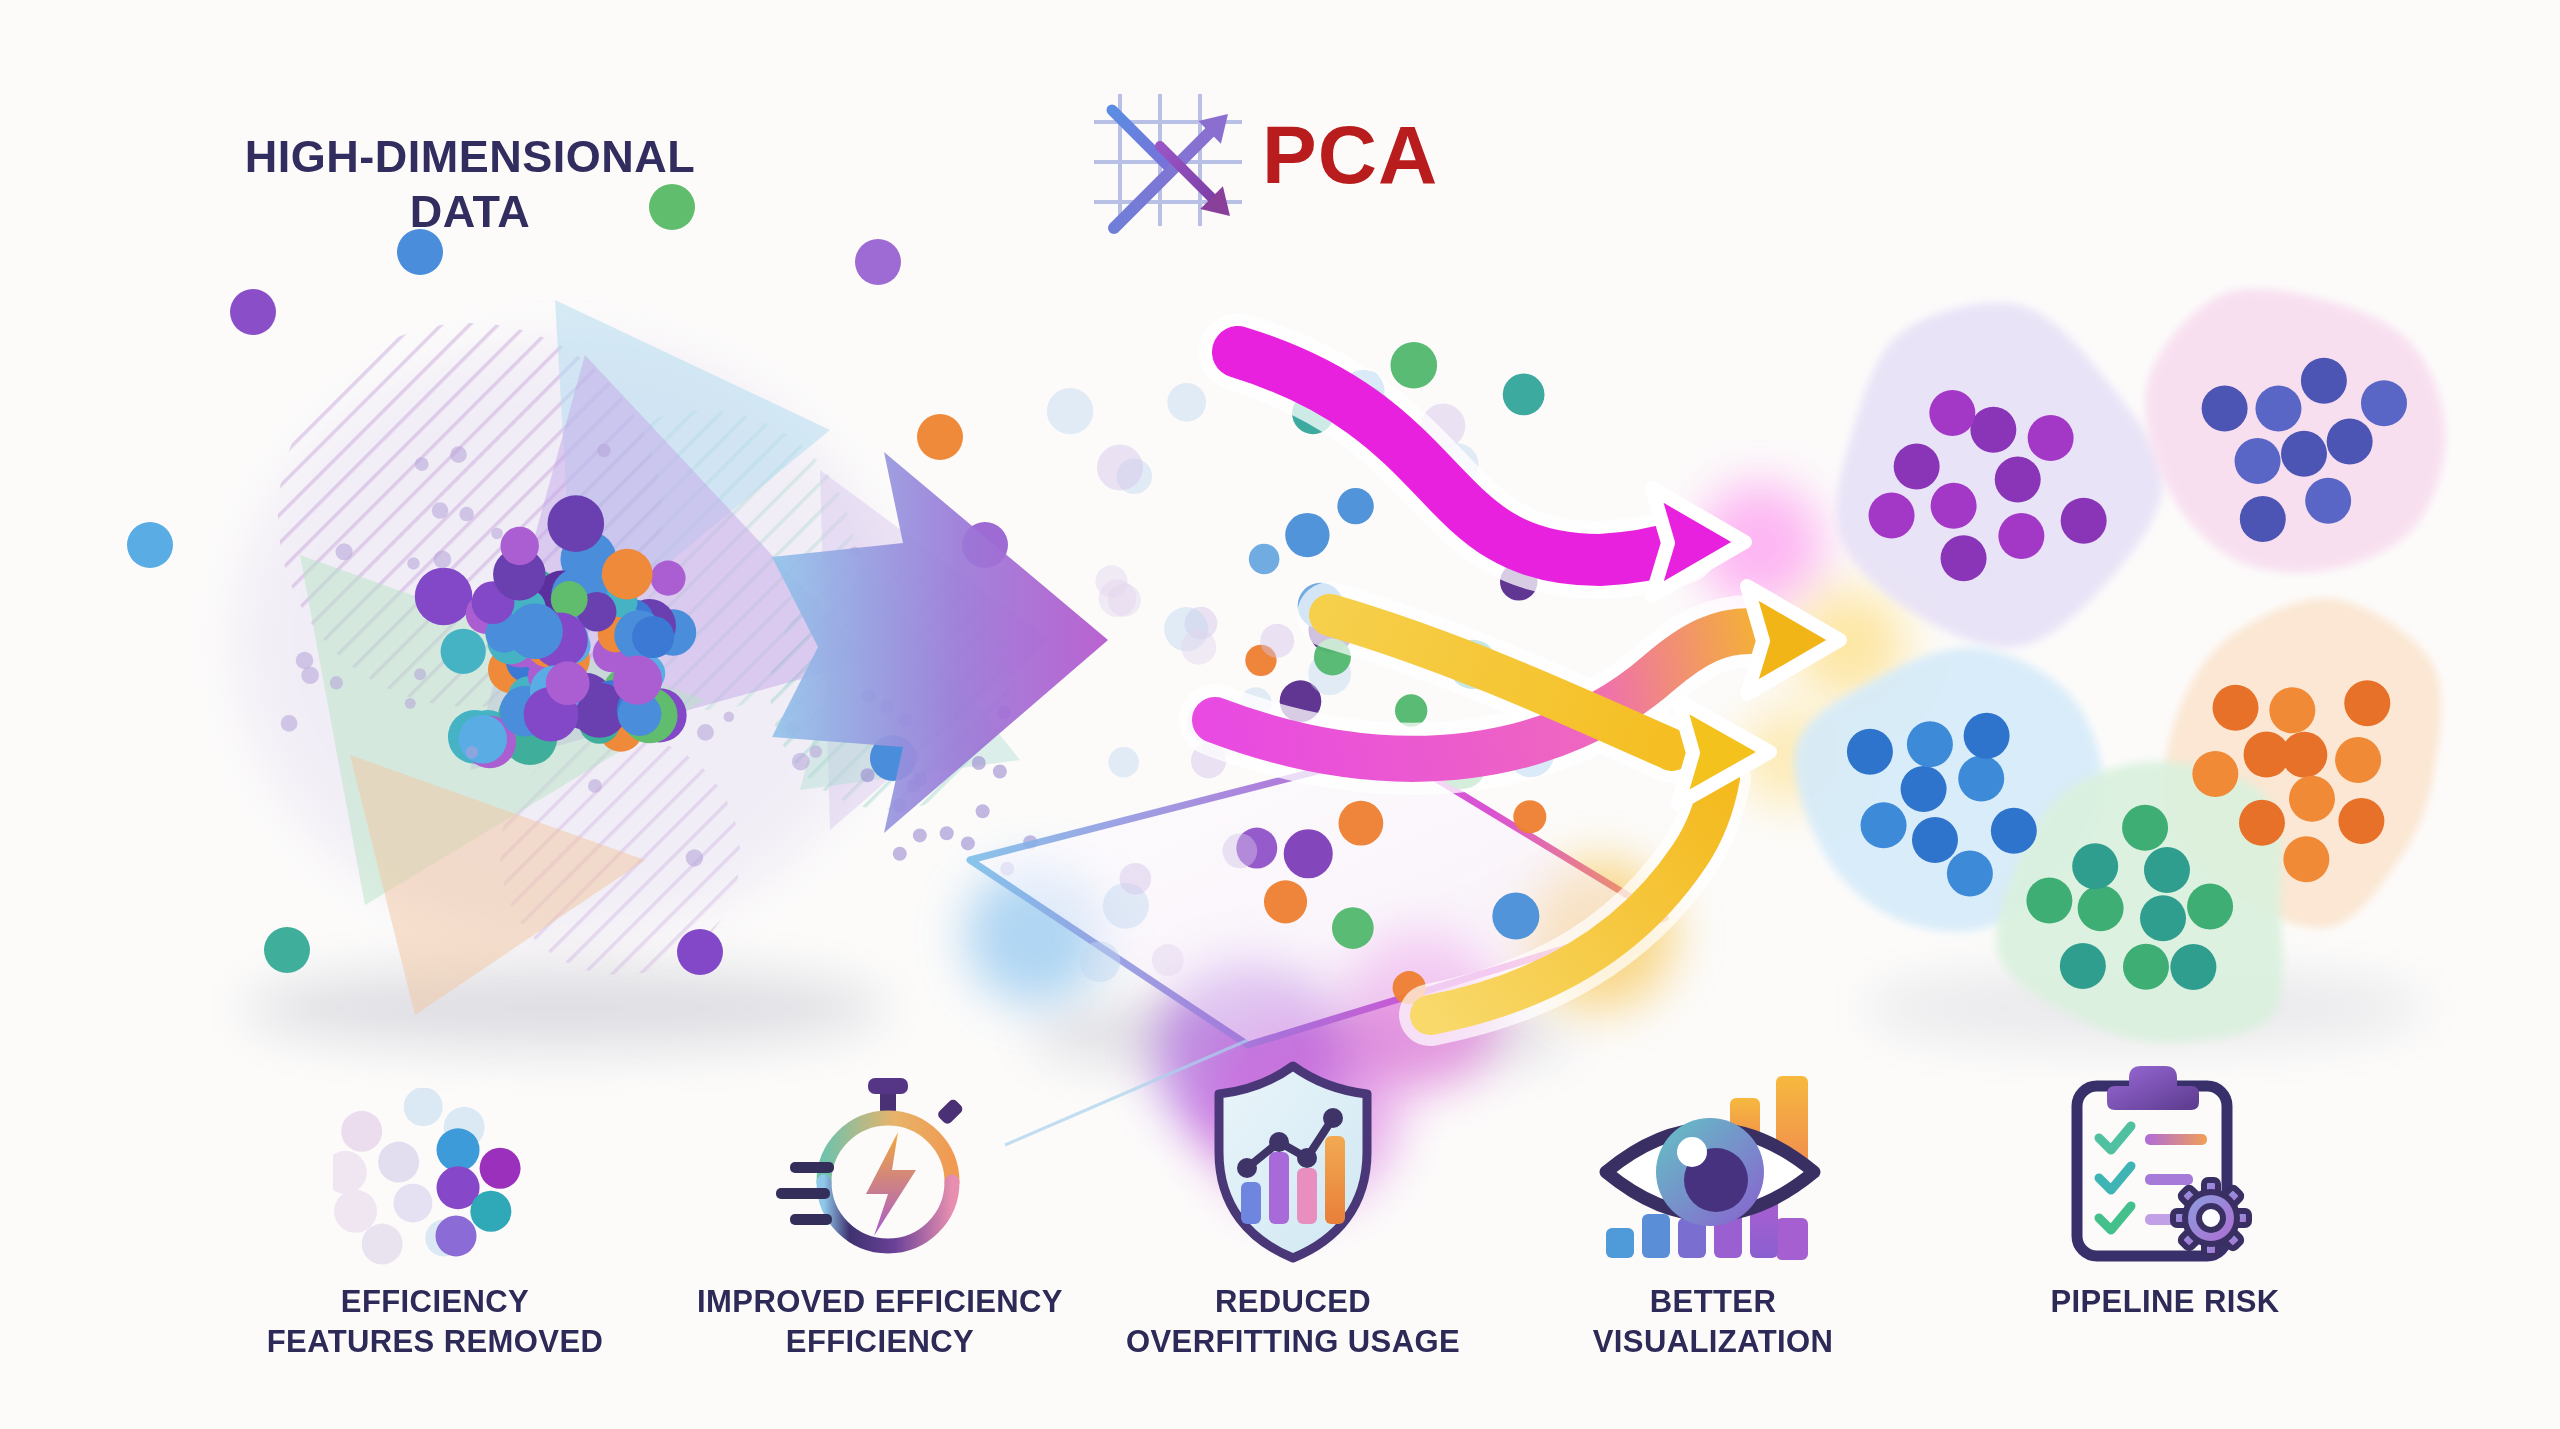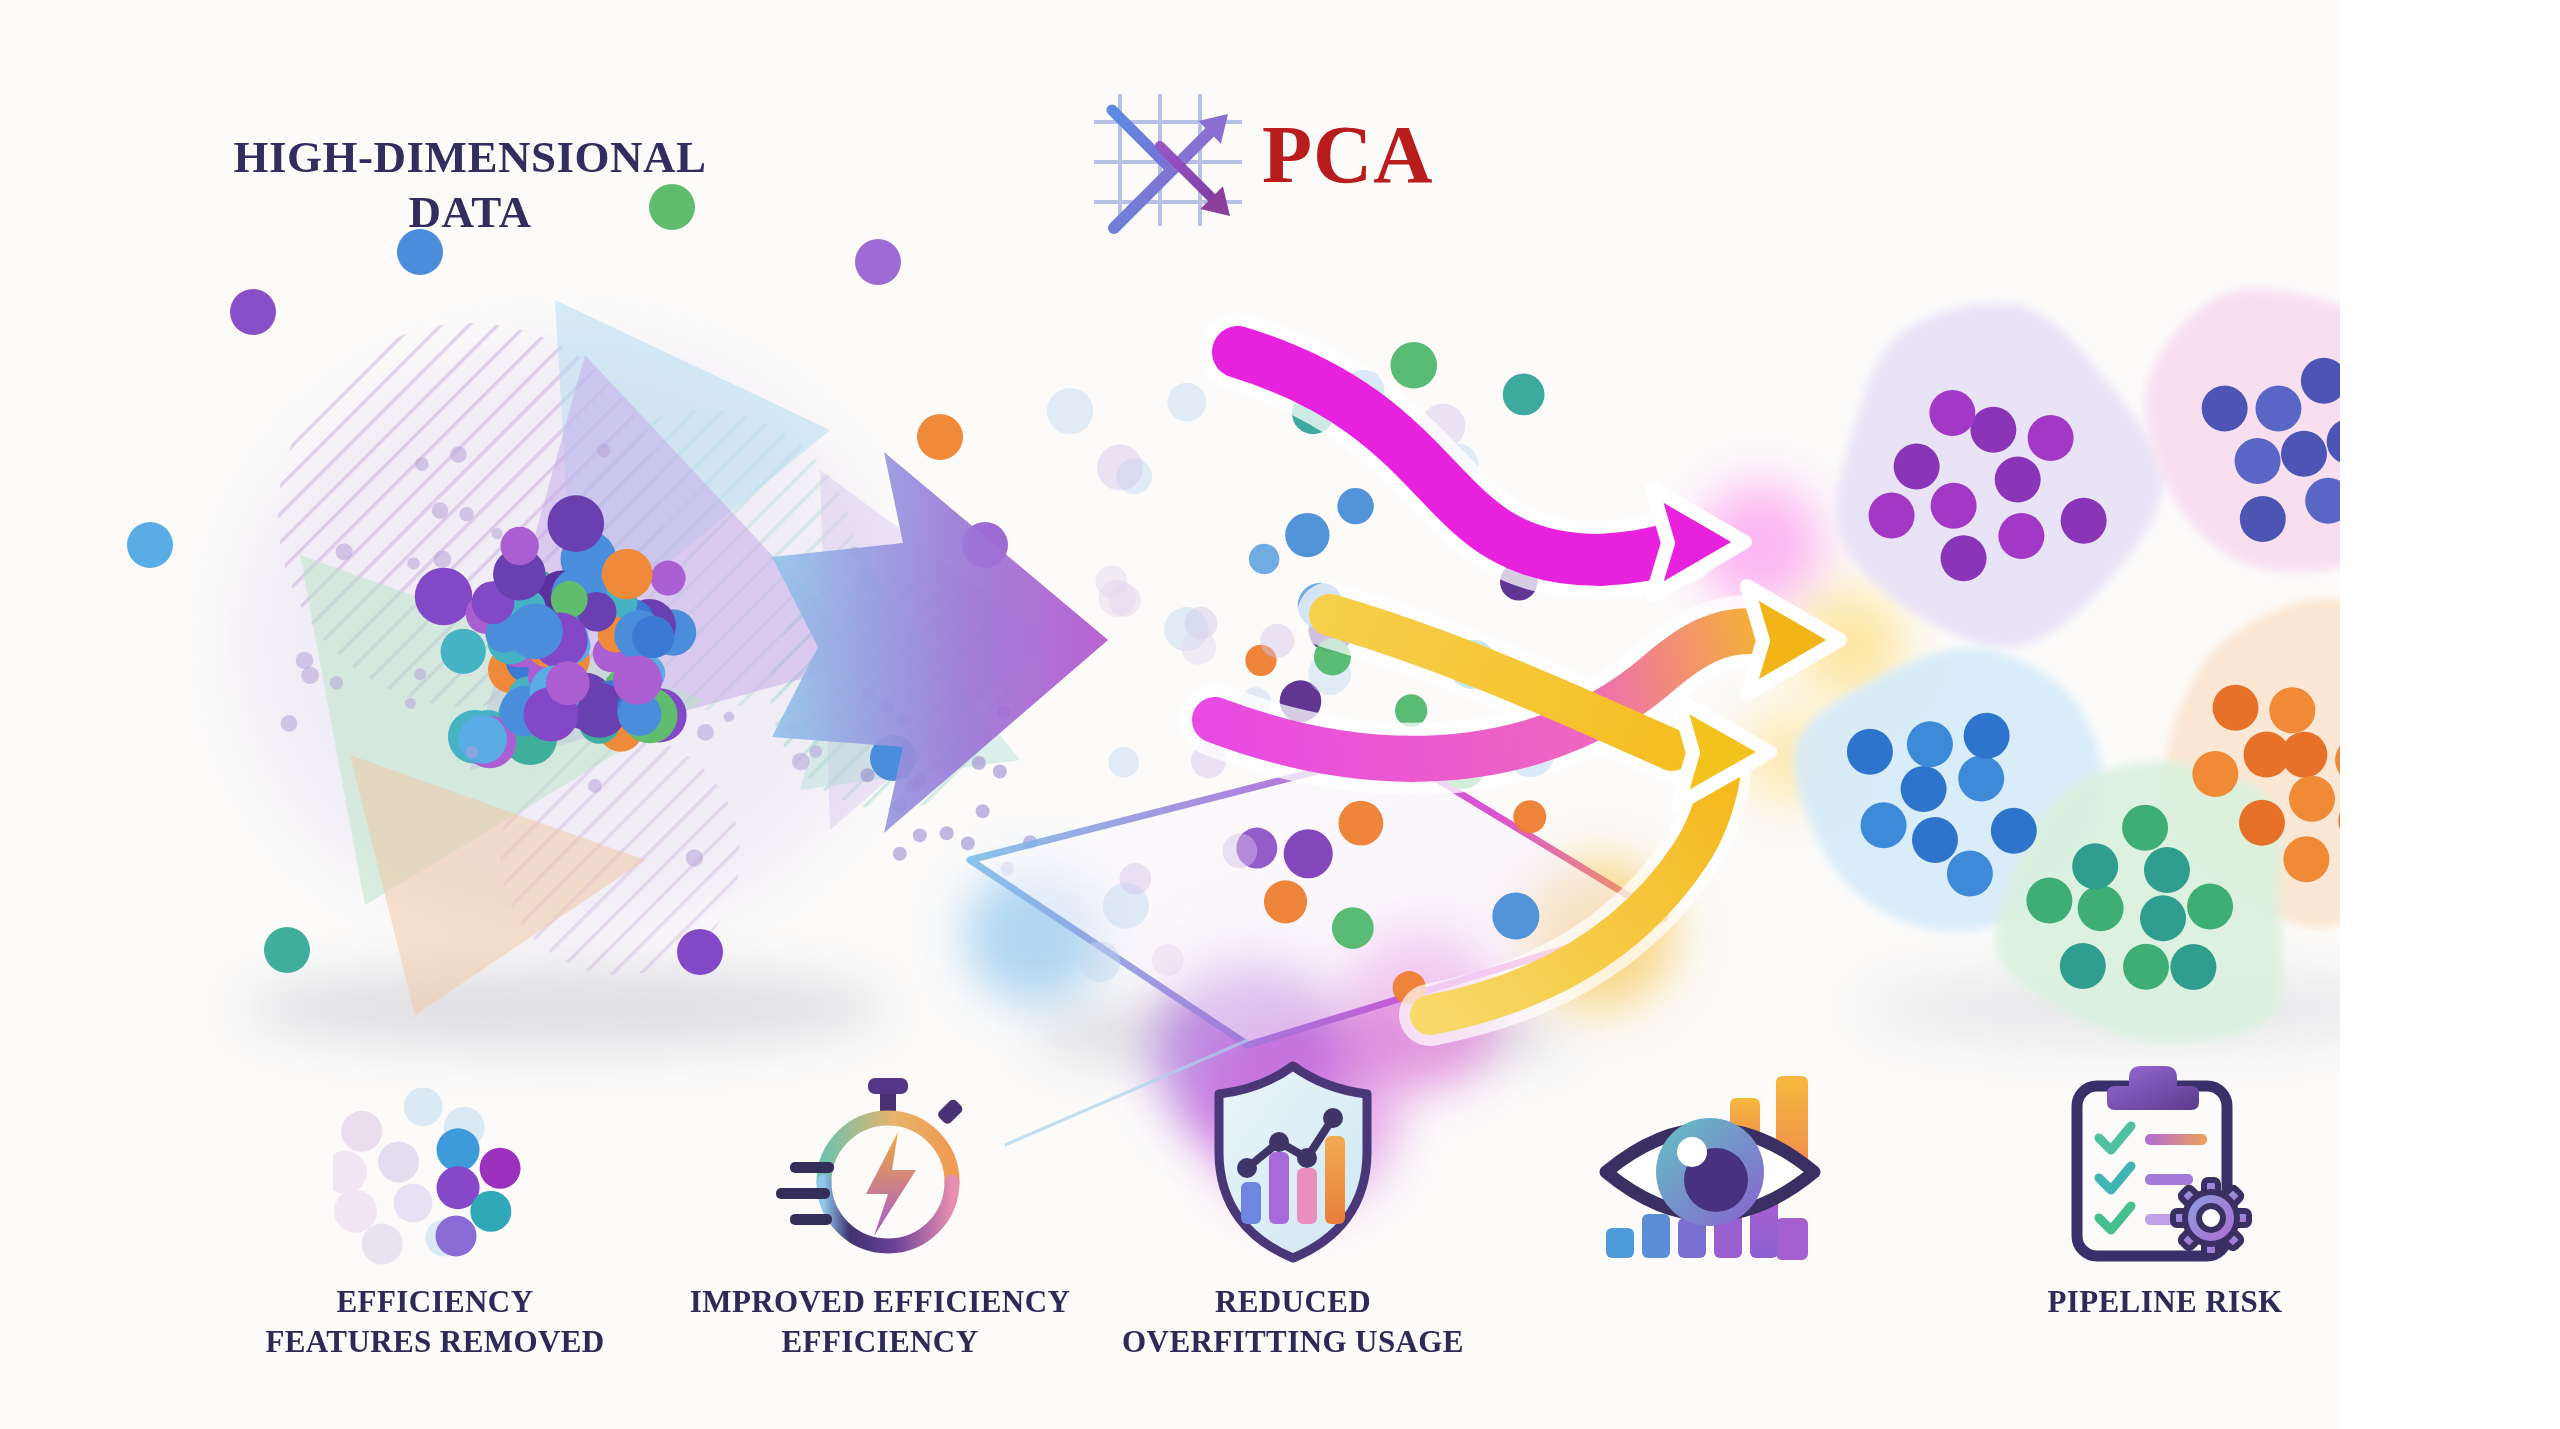--- a/index.html
+++ b/index.html
@@ -1,19 +1,19 @@
 <!DOCTYPE html>
 <html><head>
 <meta charset="utf-8">
 <style>
   html,body{margin:0;padding:0;background:#ffffff;}
   .canvas{
-    position:relative; width:2340px; height:1429px; overflow:hidden;
+    position:relative; width:2560px; height:1429px; overflow:hidden;
     background:#fcfbfa;
-    font-family:Liberation Serif, serif;
+    font-family:Liberation Sans, sans-serif;
     color:#322d5f;
   }
   #fig{position:absolute; left:0; top:0; width:2560px; height:1429px; display:block;}
   .title{
     position:absolute; text-align:center; font-weight:700; font-size:45px;
     line-height:1.22; letter-spacing:.5px; color:#322d5f;
   }
   .title .tline{display:block;}
   #left-title{left:150px; top:130px; width:640px;}
   #right-title{left:1840px; top:130px; width:640px;}
@@ -545,20 +545,24 @@
         <rect x="44" y="146" width="28" height="44" rx="6" fill="#5a8fd8"></rect>
         <rect x="80" y="150" width="28" height="40" rx="6" fill="#7a6fd0"></rect>
         <rect x="116" y="136" width="28" height="54" rx="6" fill="#9a5fd0"></rect>
         <rect x="152" y="120" width="28" height="70" rx="6" fill="url(#gBar5)"></rect>
         <path d="M 8 104 Q 112 18 216 104 Q 112 190 8 104 Z" fill="#ffffff" stroke="#3a2f62" stroke-width="13" stroke-linejoin="round"></path>
         <circle cx="112" cy="104" r="54" fill="url(#gIris)"></circle>
         <circle cx="118" cy="112" r="32" fill="#46327e"></circle>
         <circle cx="94" cy="84" r="15" fill="#ffffff"></circle>
       </svg>
     </div>
+    <div class="benefit-label">
+      <span class="tline">BETTER</span>
+      <span class="tline">VISUALIZATION</span>
+    </div>
   </div>
 
   <div id="benefit-4" class="benefit">
     <div class="icon-box">
       <svg width="212" height="218" viewBox="0 0 212 218">
         <defs>
           <linearGradient id="gClip" x1="0" y1="0" x2="1" y2="1">
               <stop offset="0" stop-color="#9a6ad8"></stop>
               <stop offset="1" stop-color="#5b3a8c"></stop>
             </linearGradient>

